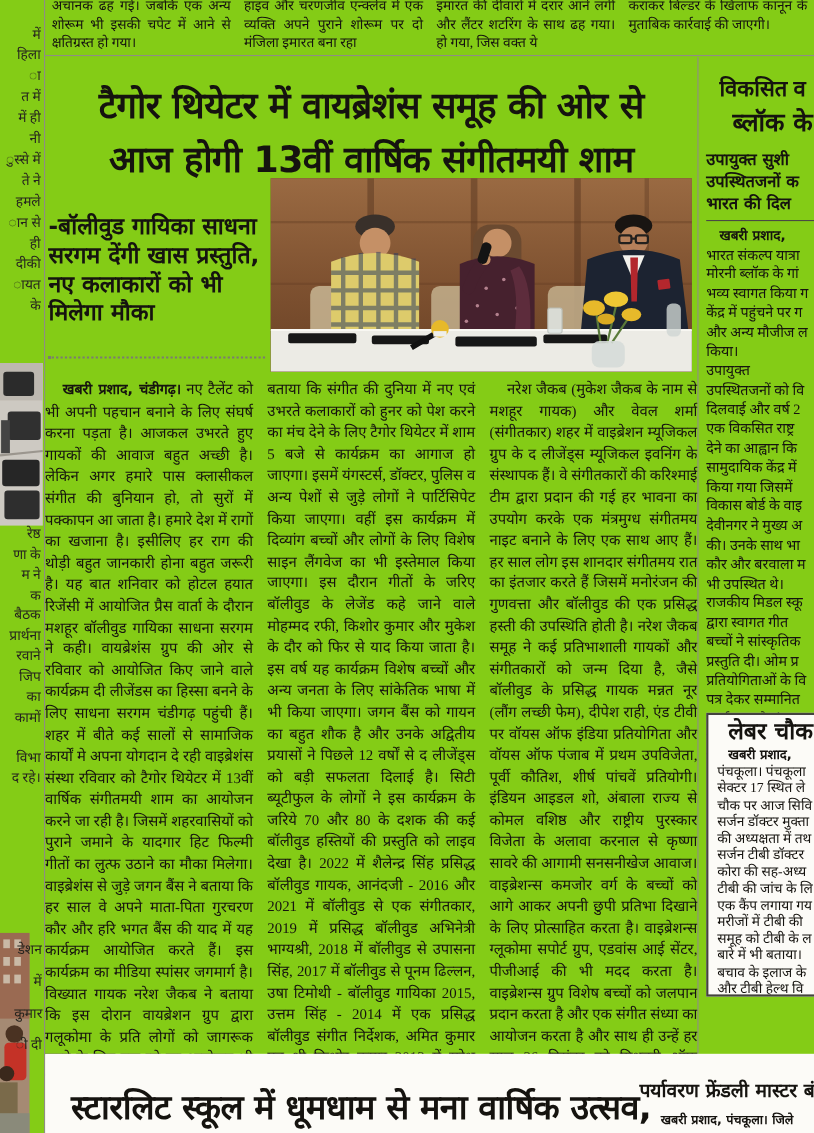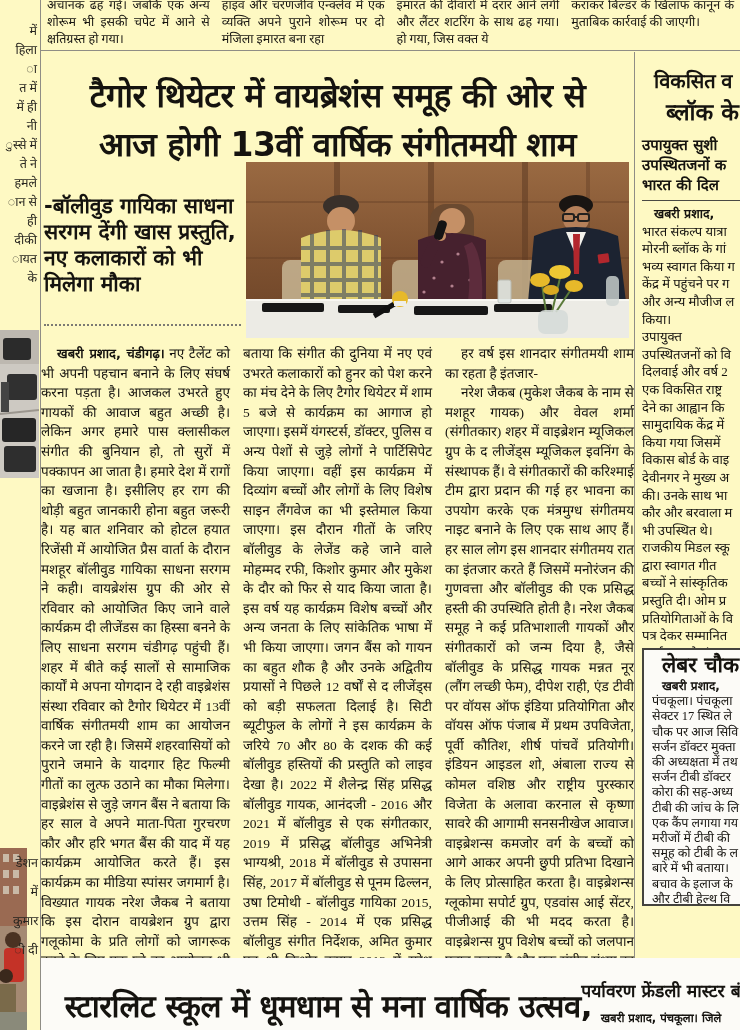--- a/index.html
+++ b/index.html
@@ -1,16 +1,16 @@
 <!DOCTYPE html>
 <html lang="hi"><head>
 <meta charset="utf-8">
 <style>
   html,body{margin:0;padding:0;background:#e8e6e0;}
-  .page{position:relative;width:740px;height:1030px;background:#fef9c3;overflow:hidden;
+  .page{position:relative;width:740px;height:1030px;background:#84cc16;overflow:hidden;
         color:#15130f;font-family:"Liberation Serif",serif;}
   
   .rule-v-left{position:absolute;left:40px;top:0;width:1px;height:1030px;background:#8f8d85;}
   .rule-v-right{position:absolute;left:634px;top:52px;width:1px;height:906px;background:#8f8d85;}
   
   .top-strip{position:absolute;left:41px;top:0;width:699px;height:51px;border-bottom:1px solid #8f8d85;
              display:flex;gap:12px;padding:0 6px;box-sizing:border-box;overflow:hidden;}
   .ts-col{flex:1;font-size:12.5px;line-height:17px;text-align:justify;margin-top:-3px;}
   
   .lm-group{position:absolute;text-align:right;font-size:12.5px;color:#26241f;}
@@ -98,20 +98,35 @@
       <rect y="0" width="39" height="34" fill="#bdb8b0"></rect>
       <rect x="3" y="8" width="28" height="22" rx="3" fill="#2b2b2b"></rect>
       <rect x="7" y="44" width="30" height="26" rx="3" fill="#303030"></rect>
       <rect x="1" y="52" width="8" height="30" fill="#444"></rect>
       <rect x="2" y="88" width="34" height="24" rx="3" fill="#262626"></rect>
       <rect x="4" y="116" width="32" height="26" rx="3" fill="#2e2e2e"></rect>
       <line x1="0" y1="84" x2="39" y2="80" stroke="#9b968e" stroke-width="2"></line>
     </svg>
   </div>
 
+  <div class="lm-group" id="lm-mid">
+      <div>रेष्ठ</div>
+      <div>णा के</div>
+      <div>म ने</div>
+      <div>क</div>
+      <div>बैठक</div>
+      <div>प्रार्थना</div>
+      <div>रवाने</div>
+      <div>जिप</div>
+      <div>का</div>
+      <div>कामों</div>
+      <div>&nbsp;</div>
+      <div>विभा</div>
+      <div>द रहे।</div>
+    </div>
 
   <div class="lm-photo2">
     <svg width="27" height="182" viewBox="0 0 27 182">
       <rect width="27" height="182" fill="#a58a73"></rect>
       <rect y="0" width="27" height="78" fill="#9a6a52"></rect>
       <rect x="3" y="6" width="6" height="8" fill="#c9b9a6"></rect>
         <rect x="13" y="6" width="6" height="8" fill="#c9b9a6"></rect>
       <rect x="3" y="22" width="6" height="8" fill="#c9b9a6"></rect>
         <rect x="13" y="22" width="6" height="8" fill="#c9b9a6"></rect>
       <rect x="3" y="38" width="6" height="8" fill="#c9b9a6"></rect>
@@ -236,21 +251,20 @@
 
     <div class="cols">
       <div class="col">
         <p><span class="lead">खबरी प्रशाद, चंडीगढ़।</span>
            <span>नए टैलेंट को भी अपनी पहचान बनाने के लिए संघर्ष करना पड़ता है। आजकल उभरते हुए गायकों की आवाज बहुत अच्छी है। लेकिन अगर हमारे पास क्लासीकल संगीत की बुनियान हो, तो सुरों में पक्कापन आ जाता है। हमारे देश में रागों का खजाना है। इसीलिए हर राग की थोड़ी बहुत जानकारी होना बहुत जरूरी है। यह बात शनिवार को होटल हयात रिजेंसी में आयोजित प्रैस वार्ता के दौरान मशहूर बॉलीवुड गायिका साधना सरगम ने कही। वायब्रेशंस ग्रुप की ओर से रविवार को आयोजित किए जाने वाले कार्यक्रम दी लीजेंडस का हिस्सा बनने के लिए साधना सरगम चंडीगढ़ पहुंची हैं। शहर में बीते कई सालों से सामाजिक कार्यों मे अपना योगदान दे रही वाइब्रेशंस संस्था रविवार को टैगोर थियेटर में 13वीं वार्षिक संगीतमयी शाम का आयोजन करने जा रही है। जिसमें शहरवासियों को पुराने जमाने के यादगार हिट फिल्मी गीतों का लुत्फ उठाने का मौका मिलेगा। वाइब्रेशंस से जुड़े जगन बैंस ने बताया कि हर साल वे अपने माता-पिता गुरचरण कौर और हरि भगत बैंस की याद में यह कार्यक्रम आयोजित करते हैं। इस कार्यक्रम का मीडिया स्पांसर जगमार्ग है। विख्यात गायक नरेश जैकब ने बताया कि इस दोरान वायब्रेशन ग्रुप द्वारा गलूकोमा के प्रति लोगों को जागरूक करने के लिए एक प्ले का आयोजन भी किया जाएगा। उन्होंने कहा कि 40 वर्ष की उम्र के बाद लागों की आंखों का प्रेशर बढ़ जाता है, इसीलिए समय पर इसकी जांच की जानी चाहिए। ताकि गलूकोमा की वजह से किसी की आंखों की रोशनी न जाए। उन्होंने</span></p>
       </div>
       <div class="col">
         <p class="noindent">बताया कि संगीत की दुनिया में नए एवं उभरते कलाकारों को हुनर को पेश करने का मंच देने के लिए टैगोर थियेटर में शाम 5 बजे से कार्यक्रम का आगाज हो जाएगा। इसमें यंगस्टर्स, डॉक्टर, पुलिस व अन्य पेशों से जुड़े लोगों ने पार्टिसिपेट किया जाएगा। वहीं इस कार्यक्रम में दिव्यांग बच्चों और लोगों के लिए विशेष साइन लैंगवेज का भी इस्तेमाल किया जाएगा। इस दौरान गीतों के जरिए बॉलीवुड के लेजेंड कहे जाने वाले मोहम्मद रफी, किशोर कुमार और मुकेश के दौर को फिर से याद किया जाता है। इस वर्ष यह कार्यक्रम विशेष बच्चों और अन्य जनता के लिए सांकेतिक भाषा में भी किया जाएगा। जगन बैंस को गायन का बहुत शौक है और उनके अद्वितीय प्रयासों ने पिछले 12 वर्षों से द लीजेंड्स को बड़ी सफलता दिलाई है। सिटी ब्यूटीफुल के लोगों ने इस कार्यक्रम के जरिये 70 और 80 के दशक की कई बॉलीवुड हस्तियों की प्रस्तुति को लाइव देखा है। 2022 में शैलेन्द्र सिंह प्रसिद्ध बॉलीवुड गायक, आनंदजी - 2016 और 2021 में बॉलीवुड से एक संगीतकार, 2019 में प्रसिद्ध बॉलीवुड अभिनेत्री भाग्यश्री, 2018 में बॉलीवुड से उपासना सिंह, 2017 में बॉलीवुड से पूनम ढिल्लन, उषा टिमोथी - बॉलीवुड गायिका 2015, उत्तम सिंह - 2014 में एक प्रसिद्ध बॉलीवुड संगीत निर्देशक, अमित कुमार पुत्र श्री किशोर कुमार 2013 में सुरेश वाडेकर - 2012 में एक प्रसिद्ध गायक, मौसमी चटर्जी - 2011 में प्रसिद्ध अभिनेत्री और स्वर्गीय रविशंकर शर्मा ने 2010 में अपनी बहुमूल्य उपस्थिति दर्ज कराई थी।</p>
       </div>
       <div class="col">
-        <p>हर वर्ष इस शानदार संगीतमयी शाम का रहता है इंतजार-</p>
         <p>नरेश जैकब (मुकेश जैकब के नाम से मशहूर गायक) और वेवल शर्मा (संगीतकार) शहर में वाइब्रेशन म्यूजिकल ग्रुप के द लीजेंड्स म्यूजिकल इवनिंग के संस्थापक हैं। वे संगीतकारों की करिश्माई टीम द्वारा प्रदान की गई हर भावना का उपयोग करके एक मंत्रमुग्ध संगीतमय नाइट बनाने के लिए एक साथ आए हैं। हर साल लोग इस शानदार संगीतमय रात का इंतजार करते हैं जिसमें मनोरंजन की गुणवत्ता और बॉलीवुड की एक प्रसिद्ध हस्ती की उपस्थिति होती है। नरेश जैकब समूह ने कई प्रतिभाशाली गायकों और संगीतकारों को जन्म दिया है, जैसे बॉलीवुड के प्रसिद्ध गायक मन्नत नूर (लौंग लच्छी फेम), दीपेश राही, एंड टीवी पर वॉयस ऑफ इंडिया प्रतियोगिता और वॉयस ऑफ पंजाब में प्रथम उपविजेता, पूर्वी कौतिश, शीर्ष पांचवें प्रतियोगी। इंडियन आइडल शो, अंबाला राज्य से कोमल वशिष्ठ और राष्ट्रीय पुरस्कार विजेता के अलावा करनाल से कृष्णा सावरे की आगामी सनसनीखेज आवाज। वाइब्रेशन्स कमजोर वर्ग के बच्चों को आगे आकर अपनी छुपी प्रतिभा दिखाने के लिए प्रोत्साहित करता है। वाइब्रेशन्स ग्लूकोमा सपोर्ट ग्रुप, एडवांस आई सेंटर, पीजीआई की भी मदद करता है। वाइब्रेशन्स ग्रुप विशेष बच्चों को जलपान प्रदान करता है और एक संगीत संध्या का आयोजन करता है और साथ ही उन्हें हर साल 26 दिसंबर को मिशनरी ऑफ चैरिटी मदर टेरेसा होम, सेक्टर 23, चंडीगढ़ में संगीत संध्या में भाग लेने देता है।</p>
       </div>
     </div>
   </div>
 
   <div class="right">
     <div class="r-h1">विकसित व</div>
     <div class="r-h2">ब्लॉक के</div>
     <div class="r-subdeck">
         <div>उपायुक्त सुशी</div>

